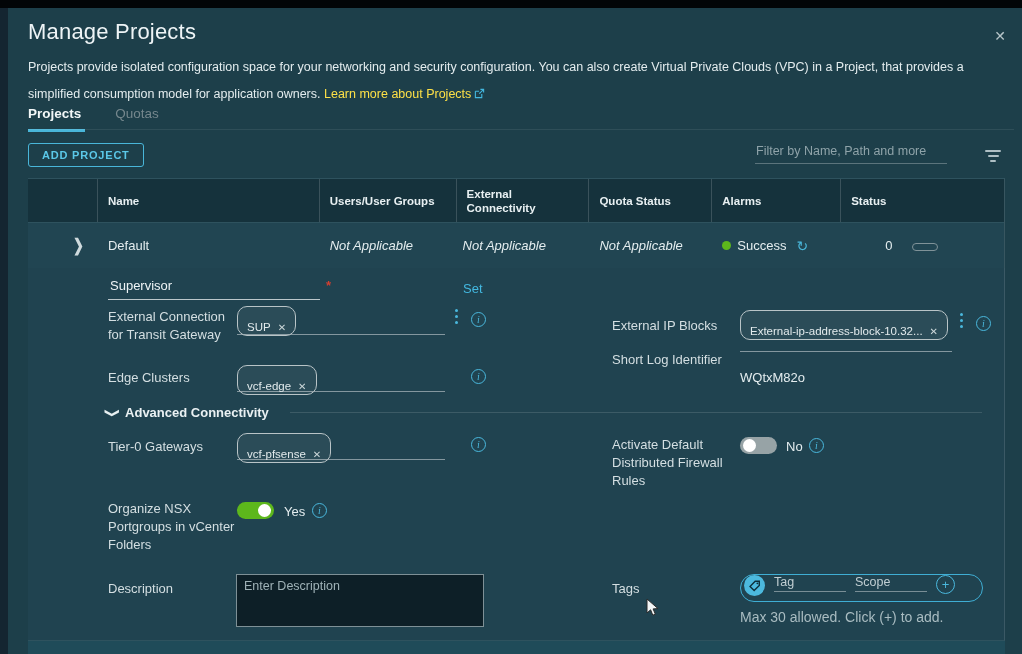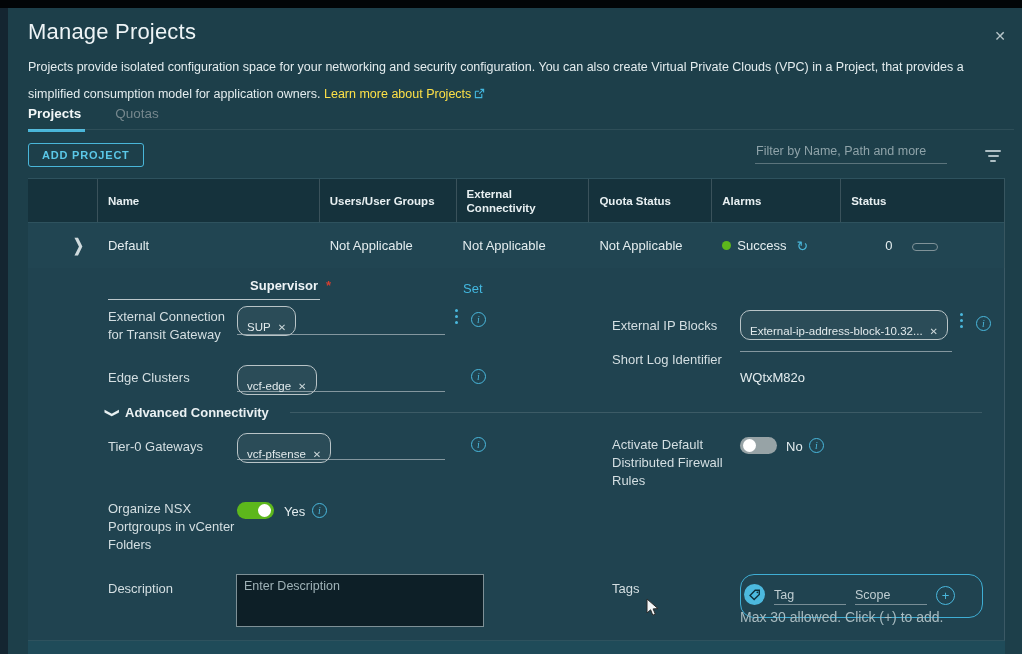--- a/index.html
+++ b/index.html
@@ -42,60 +42,60 @@
   .grid { position:absolute; left:20px; top:170px; width:977px; border-top:1px solid #2e525e;
           border-right:1px solid rgba(255,255,255,.12); }
   .g-head { display:flex; height:44px; background:#15323c; border-bottom:1px solid #2e525e; }
   .g-head .cell { display:flex; align-items:center; padding:0 10px; font-size:11.5px; font-weight:bold;
                   color:#e8f0f2; line-height:14px; border-right:1px solid rgba(255,255,255,.16); }
   .g-head .cell:last-child { border-right:none; }
   .g-row { display:flex; height:46px; background:#214552; border-bottom:1px solid #2e525e; align-items:center; }
   .g-row .cell { padding:0 10px; font-size:13px; color:#e4edef; }
   .c-expand { width:70px; } .c-name { width:222px; } .c-ext { width:133px; } .c-users { width:137px; }
   .c-quota { width:123px; } .c-status { width:163px; } .c-alarms { width:129px; }
-  .na { color:#b9c6c9; font-size:12.5px; }
+  .na { font-style:italic; color:#b9c6c9; font-size:12.5px; }
   .chev { display:inline-block; margin-left:35px; color:#cfdadd; font-size:13px; font-weight:bold; transform:scaleY(1.3); }
   .status-cell { display:flex; align-items:center; gap:6px; }
   .dot { width:9px; height:9px; border-radius:50%; background:#5db71c; }
   .refresh { color:#49b6d9; font-size:14px; margin-left:4px; }
   .alarm-pill { display:inline-block; width:26px; height:8px; margin-left:16px;
                 border:1px solid #7f9298; border-radius:4px; vertical-align:middle; }
 
   
   .panel { position:absolute; left:20px; top:260px; width:977px; height:373px; background:#204350;
            border-right:1px solid rgba(255,255,255,.12); border-bottom:1px solid #2e525e; font-size:13px; }
   .footer-band { position:absolute; left:20px; top:633px; width:977px; height:13px; background:#1f4b59; }
   .flabel { position:absolute; color:#d4dfe2; line-height:18px; }
   .ffield { position:absolute; border-bottom:1px solid rgba(255,255,255,.45); }
   .chip { display:inline-flex; align-items:center; gap:7px; border:1px solid #b9c4c7; border-radius:10px;
           padding:14px 9px 2px; font-size:11.5px; color:#e2eaec; background:rgba(255,255,255,.05); max-width:100%; }
   .chip .txt { white-space:nowrap; overflow:hidden; text-overflow:ellipsis; }
   .chip .x { font-size:10px; color:#cdd8da; }
   .name-input { width:100%; background:transparent; border:none; outline:none; color:#eef4f6;
-                font-size:13px; font-weight:bold; font-family:"Liberation Sans",sans-serif; padding:2px 2px 6px;text-align:right; }
+                font-size:13px; font-weight:normal; font-family:"Liberation Sans",sans-serif; padding:2px 2px 6px; }
   .req { position:absolute; color:#d23f31; font-size:13px; font-weight:bold; }
   .setlink { position:absolute; color:#43b8e0; font-size:13px; }
   .dots { position:absolute; display:flex; flex-direction:column; gap:3px; }
   .dots i { width:3px; height:3px; border-radius:50%; background:#4ab8dd; }
   .info { position:absolute; width:15px; height:15px; border:1px solid #4ab8dd; border-radius:50%;
           color:#4ab8dd; font-size:10px; line-height:14px; text-align:center;
           font-family:"Liberation Serif",serif; font-style:italic; }
   .adv-chev { display:inline-block; transform:rotate(90deg) scaleY(1.2); font-size:12px; color:#e8f0f2; margin-right:7px; }
   .adv-label { font-weight:bold; color:#eaf1f3; }
   .adv-line { position:absolute; height:1px; background:rgba(255,255,255,.13); }
   .toggle { position:absolute; width:37px; height:17px; border-radius:9px; }
   .toggle .knob { position:absolute; top:2px; width:13px; height:13px; border-radius:50%; background:#fff; }
   .toggle.off { background:#97a3a6; } .toggle.off .knob { left:3px; }
   .toggle.on  { background:#5db71c; } .toggle.on  .knob { right:3px; }
   .tstate { position:absolute; color:#e4edef; }
   .desc-area { position:absolute; width:248px; height:53px; background:#0d1f27; border:1px solid #7e9096;
                color:#dfe9eb; font-size:12.5px; font-family:"Liberation Sans",sans-serif; padding:4px 7px; resize:none; outline:none; }
   .desc-area::placeholder { color:#9fb2b7; }
-  .tags-widget { position:absolute; height:44px; width:243px; border:1px solid #3faed4; border-radius:14px;
-                 display:flex; align-items:flex-end; gap:9px; padding:0 5px 12px 3px; }
+  .tags-widget { position:absolute; height:28px; width:243px; border:1px solid #3faed4; border-radius:14px;
+                 display:flex; align-items:flex-start; gap:9px; padding:0 5px 12px 3px; }
   .tag-ico { width:21px; height:21px; border-radius:50%; background:#4cb9de; display:flex; align-items:center; justify-content:center; flex:none; }
   .tags-widget input { width:72px; background:transparent; border:none; outline:none; color:#dfe9eb;
                  font-size:12.5px; border-bottom:1px solid rgba(255,255,255,.4); padding-bottom:2px; }
   .tags-widget input::placeholder { color:#c0ced2; }
   .plus-btn { width:19px; height:19px; border:1px solid #4ab8dd; border-radius:50%; color:#4ab8dd;
               font-size:13px; line-height:17px; text-align:center; flex:none; }
   .hint { position:absolute; color:#a9bcc1; font-size:14px; }
   .cursor { position:absolute; left:646px; top:598px; }
 </style>
 </head>

